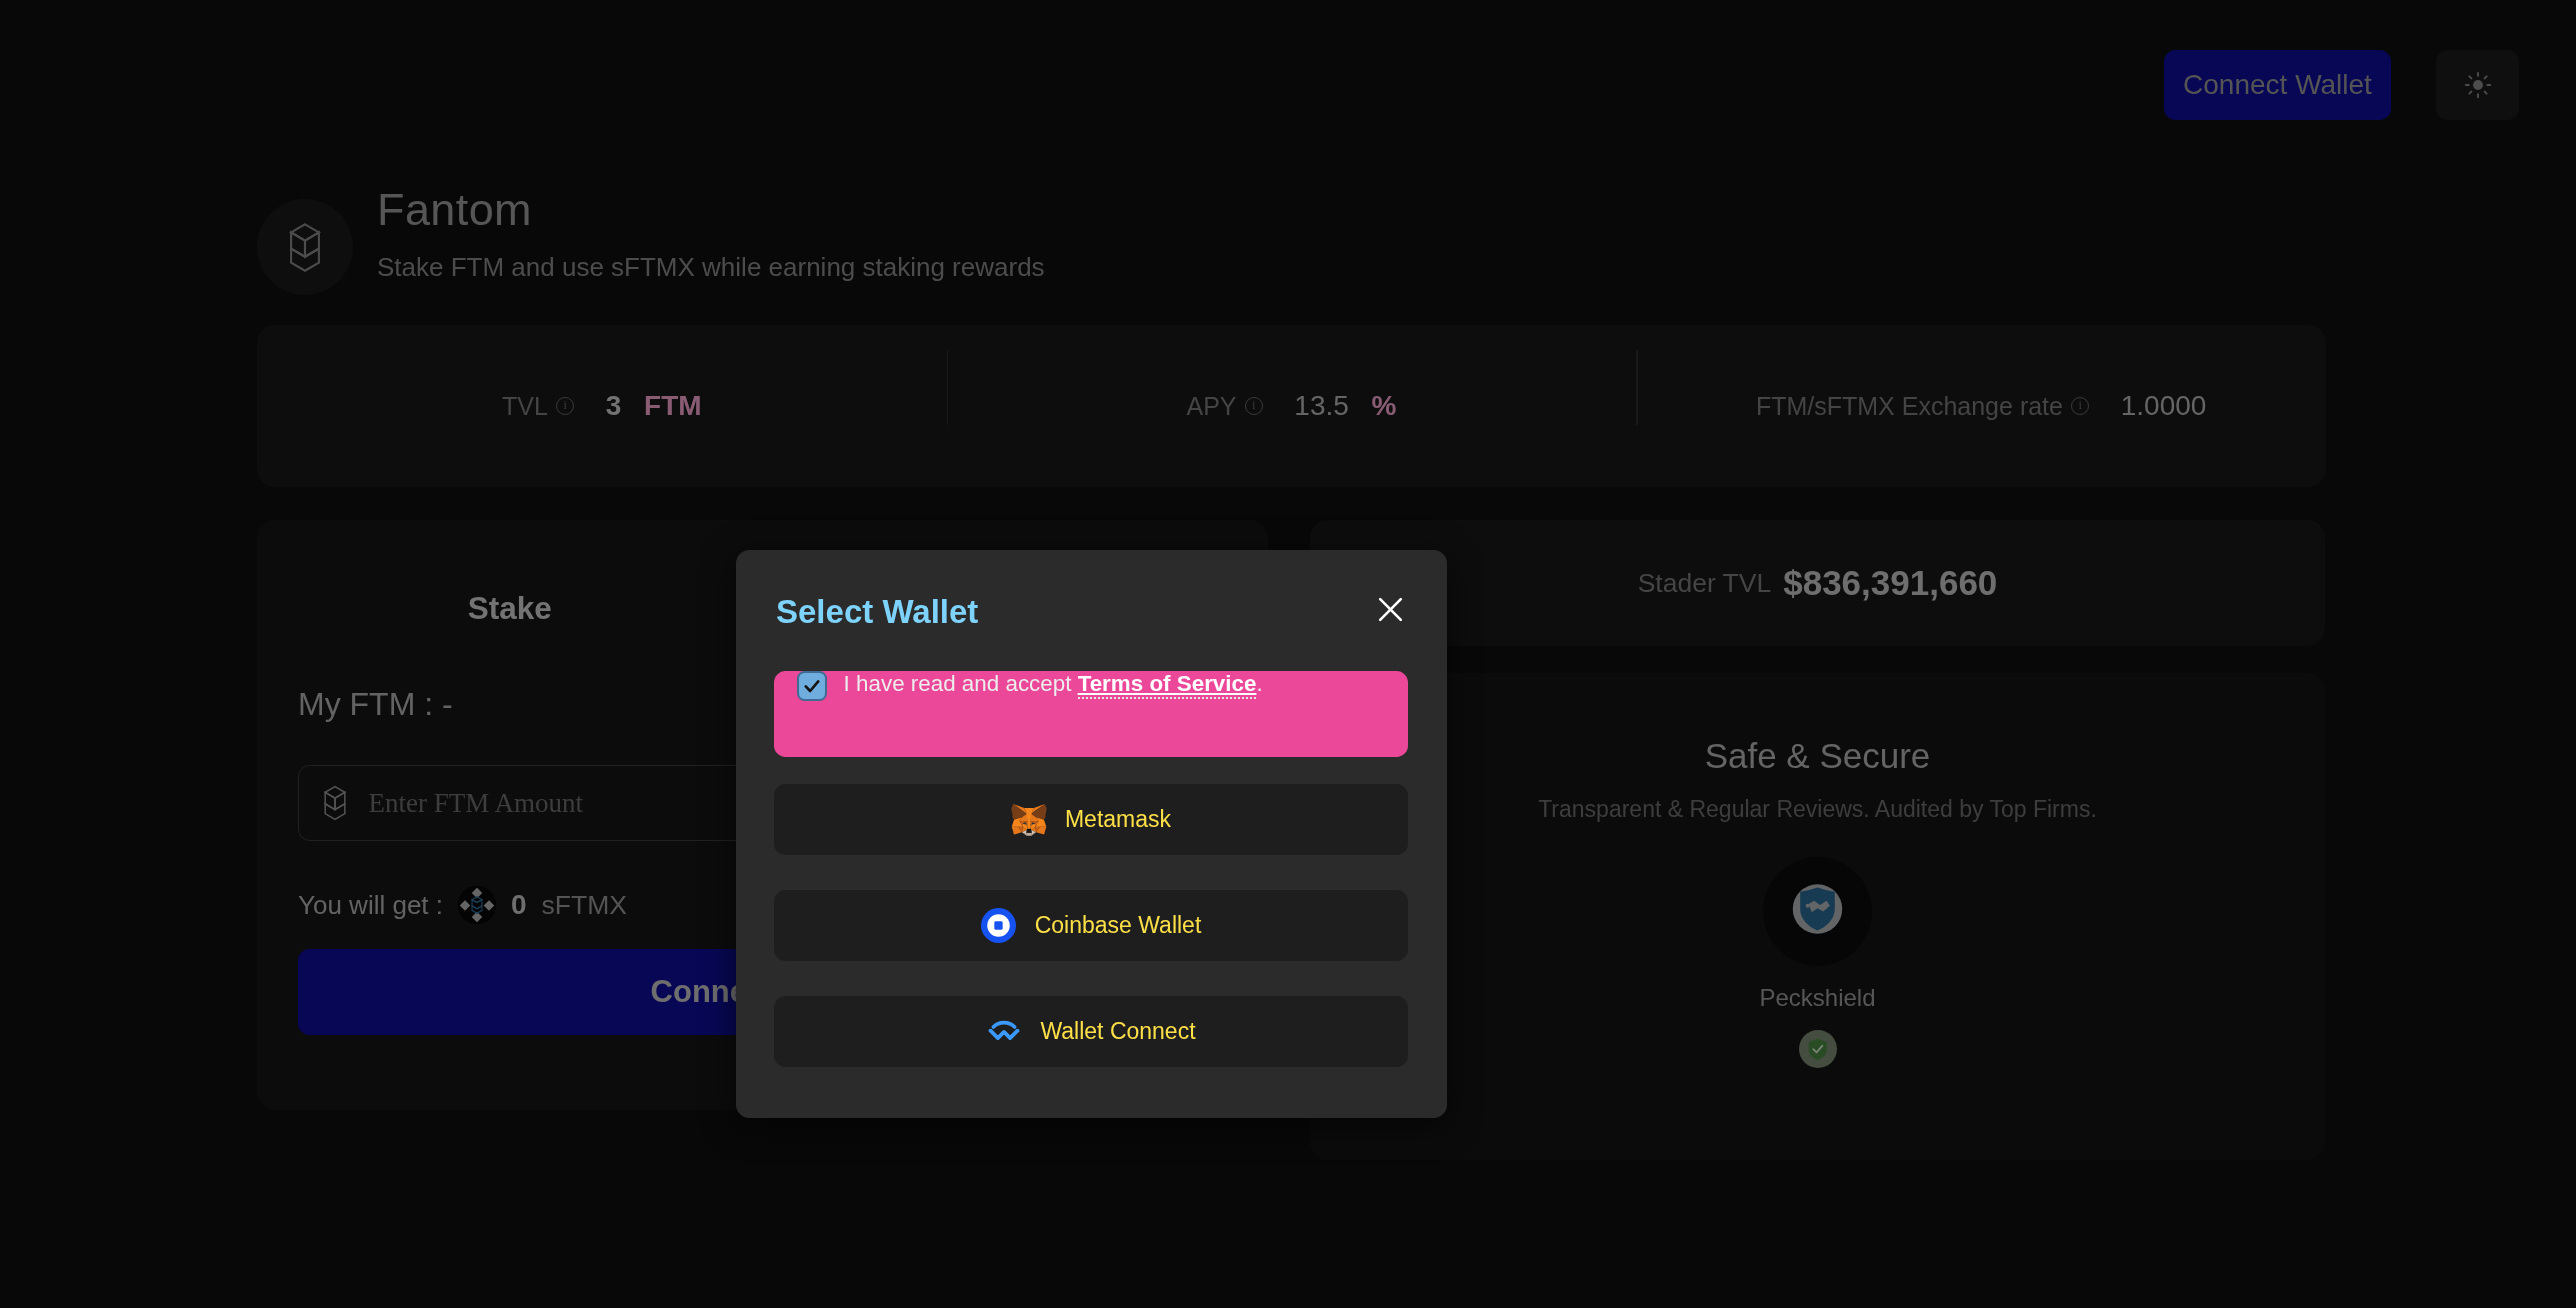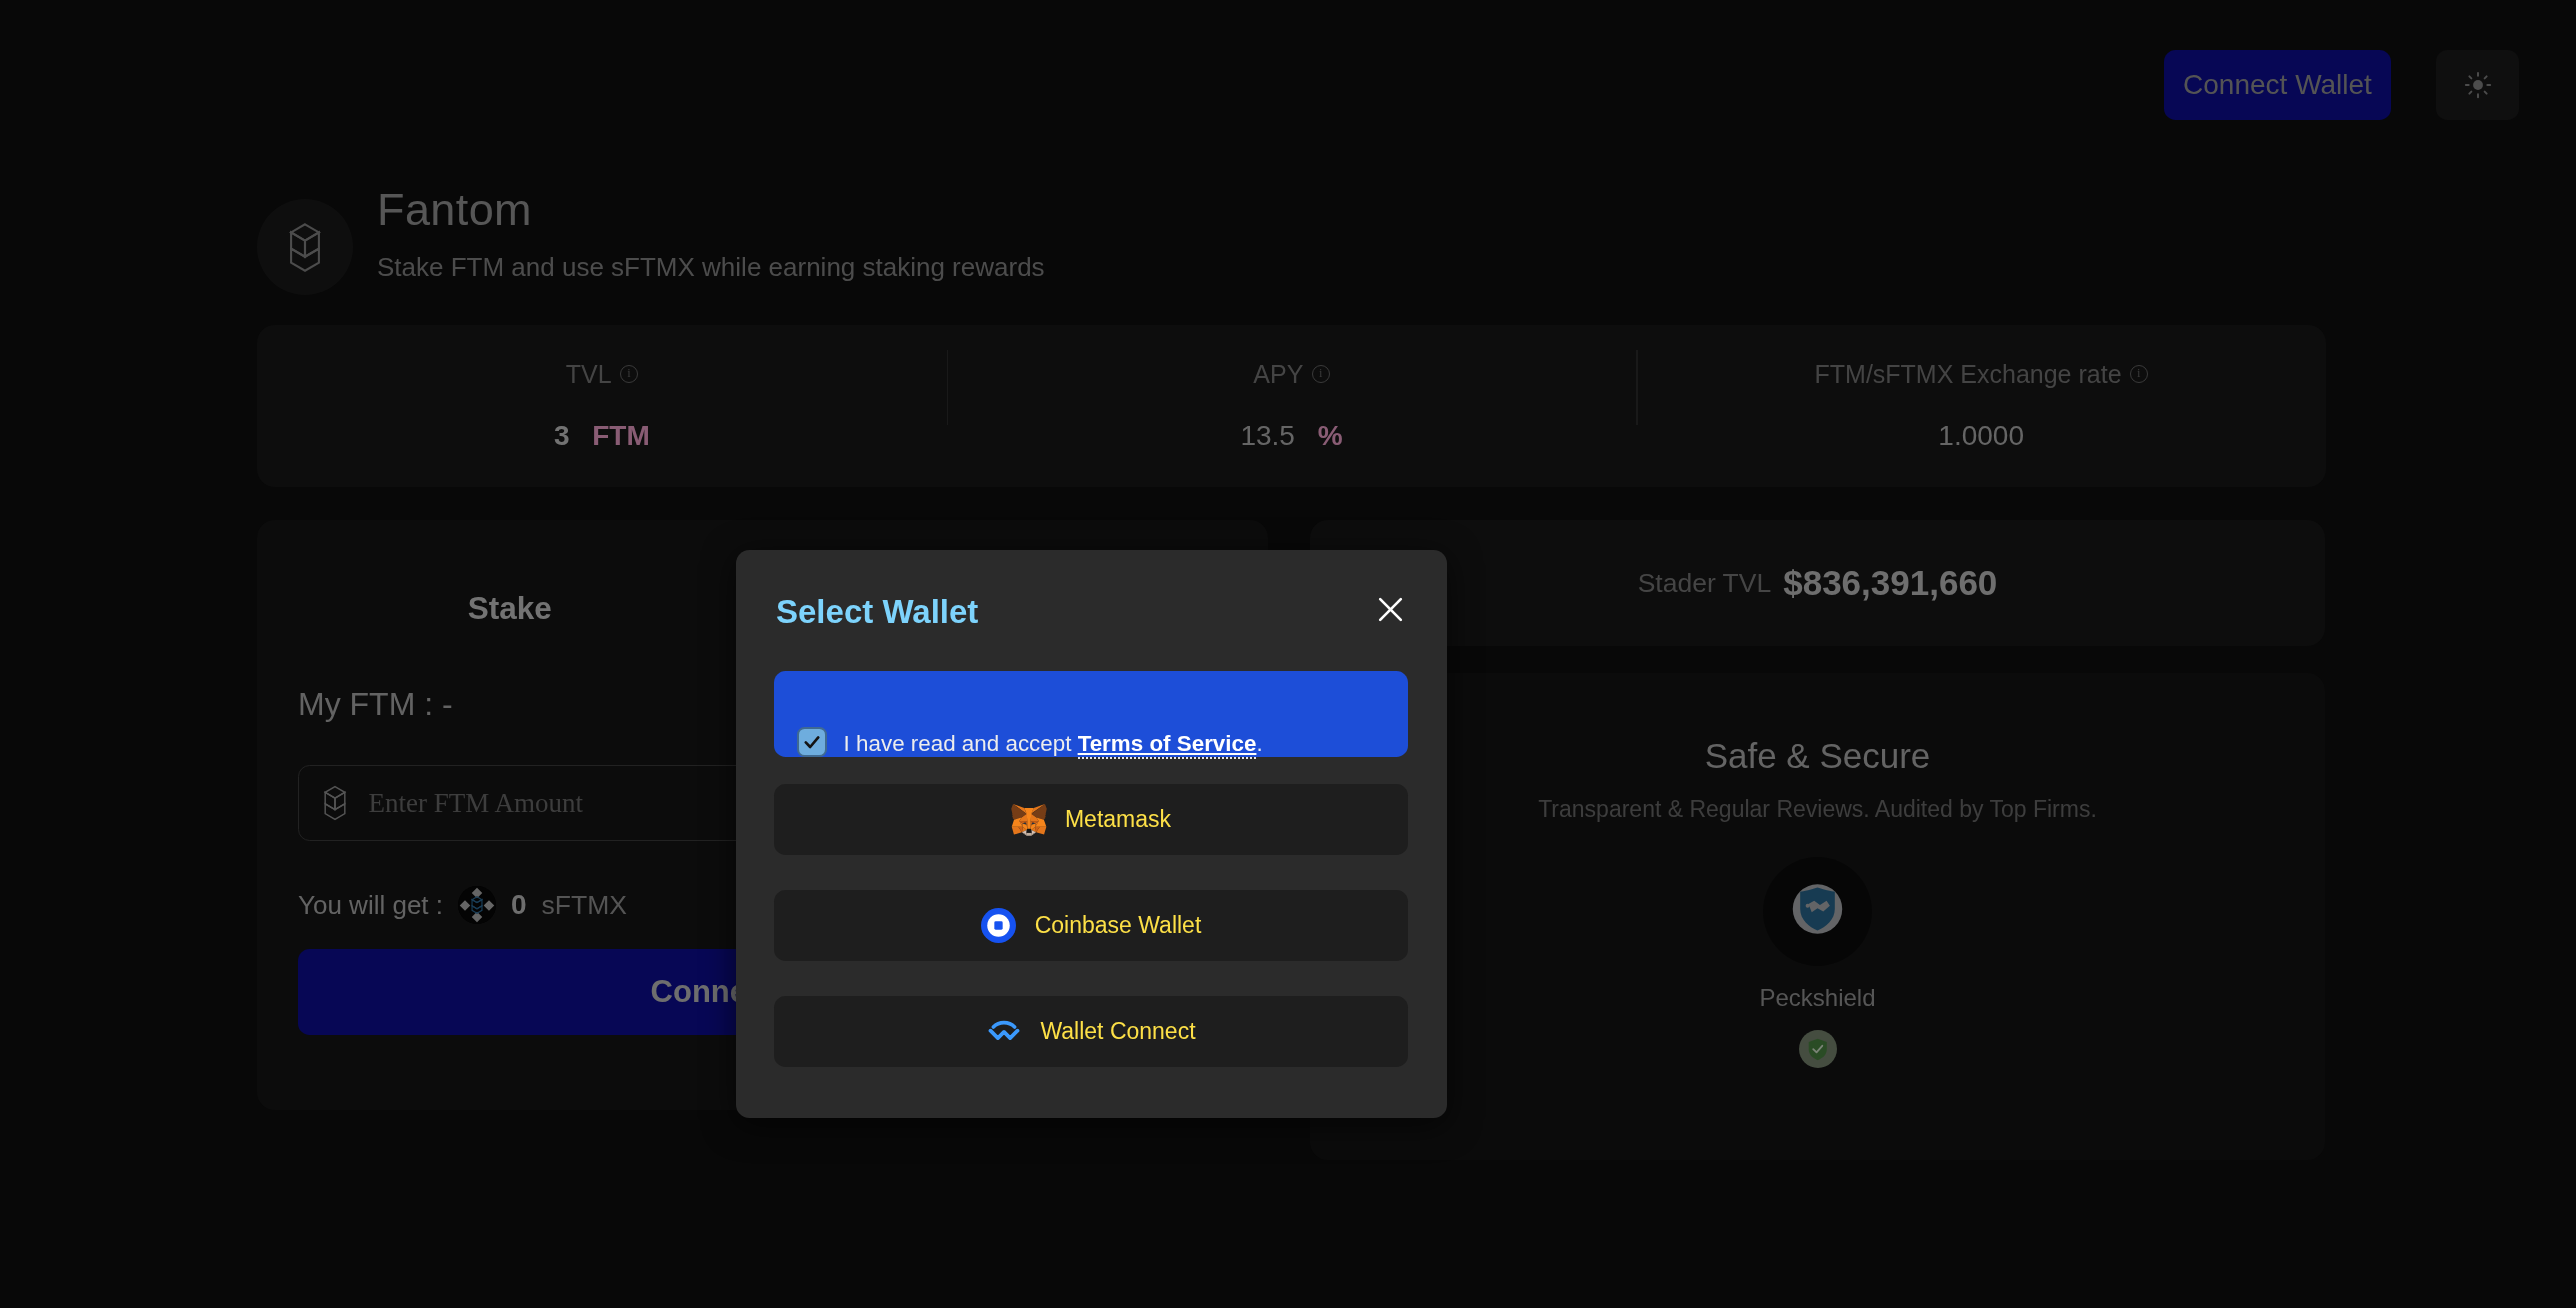--- a/index.html
+++ b/index.html
@@ -51,21 +51,21 @@
 
   
   .stats-card {
     position:absolute; left:257px; top:325px;
     width:2069px; height:162px;
     background:#181818; border-radius:18px;
     display:flex;
   }
   .stat-col {
     flex:1; position:relative;
-    display:flex; flex-direction:column; align-items:center; justify-content:center;
+    display:flex; flex-direction:row; align-items:center; justify-content:center;
     gap:31.5px;
   }
   .stat-col + .stat-col::before {
     content:""; position:absolute; left:0; top:25px;
     width:1.7px; height:75px; background:#2e2e2e;
   }
   .stat-label {
     font-size:25px; color:#7c7c7c;
     display:flex; align-items:center; gap:8.3px;
   }
@@ -183,22 +183,22 @@
   }
   .modal-close {
     position:absolute; right:33px; top:35px;
     width:48px; height:48px;
     display:flex; align-items:center; justify-content:center;
     cursor:pointer;
   }
   .modal-body { position:absolute; left:38px; top:121px; width:634px; }
   .tos-row {
     width:634px; height:86px;
-    background:#1d4ed8; border-radius:11.6px;
-    display:flex; align-items:flex-end; padding-left:23px; gap:16.6px;
+    background:#ec4899; border-radius:11.6px;
+    display:flex; align-items:flex-start; padding-left:23px; gap:16.6px;
     margin-bottom:26.5px;
   }
   .checkbox {
     width:30px; height:30px; border-radius:7.5px;
     background:#6eadde; border:2.5px solid #3f6a92;
     display:flex; align-items:center; justify-content:center;
     cursor:pointer; flex:none;
   }
   .tos-text { font-size:22.4px; color:#ededed; }
   .tos-link {

